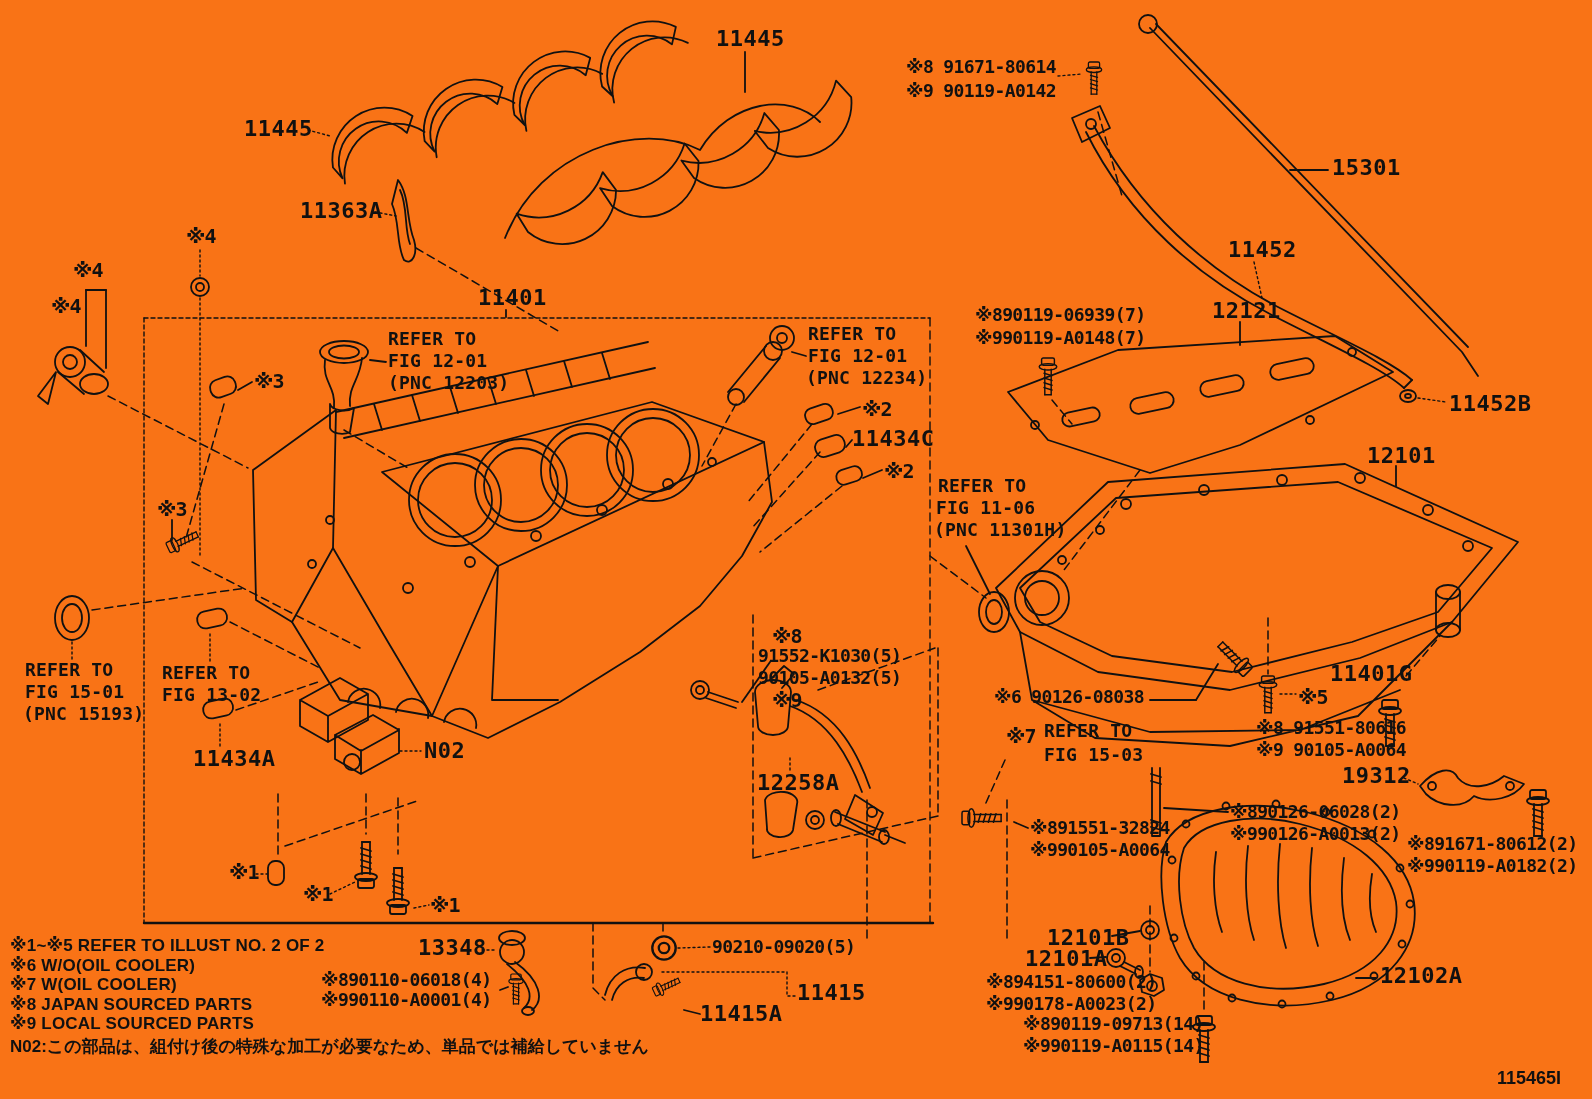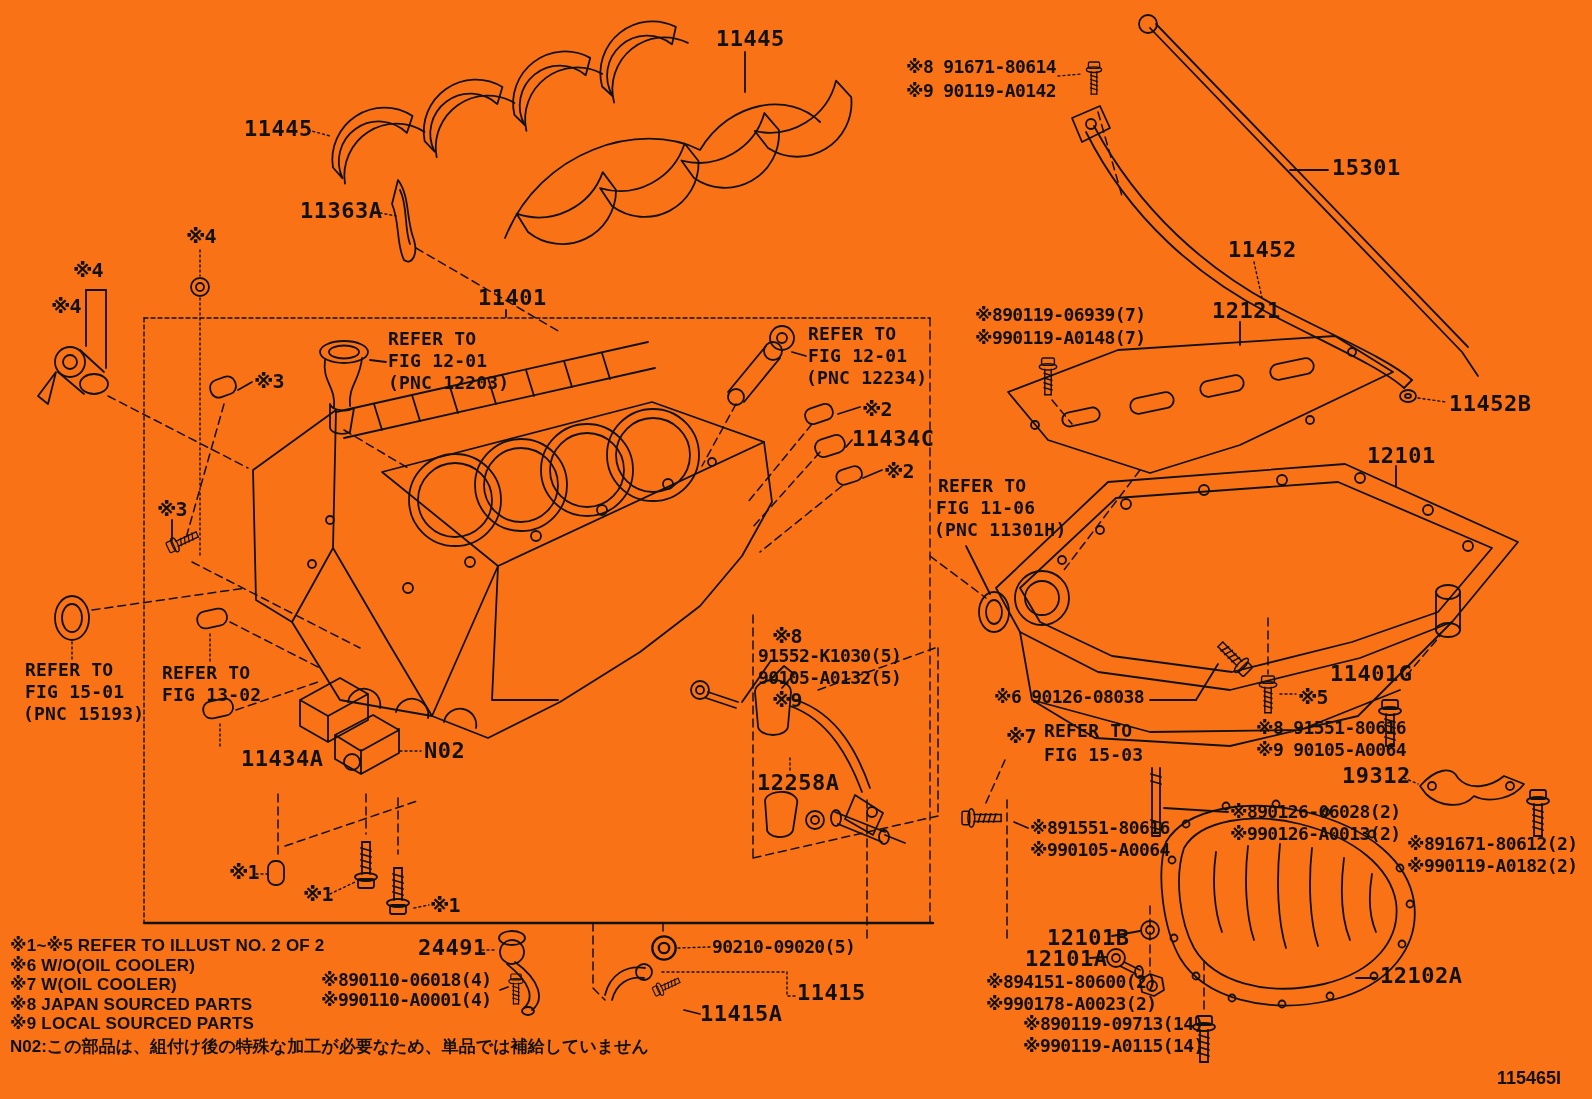--- a/index.html
+++ b/index.html
@@ -415,29 +415,29 @@
       <div class="callout ref" style="left: 1044px; top: 746px;">FIG 15-03</div>
       <div class="callout num" style="left: 1330px; top: 663px;">11401G</div>
       <div class="callout sym" style="left: 1298px; top: 687px;">※5</div>
       <div class="callout code" style="left: 1256px; top: 719px;">※8 91551-80616</div>
       <div class="callout code" style="left: 1256px; top: 741px;">※9 90105-A0064</div>
       <div class="callout num" style="left: 1342px; top: 765px;">19312</div>
       <div class="callout code" style="left: 1230px; top: 803px;">※890126-06028(2)</div>
       <div class="callout code" style="left: 1230px; top: 825px;">※990126-A0013(2)</div>
       <div class="callout code" style="left: 1407px; top: 835px;">※891671-80612(2)</div>
       <div class="callout code" style="left: 1407px; top: 857px;">※990119-A0182(2)</div>
-      <div class="callout code" style="left: 1030px; top: 819px;">※891551-80616</div>
+      <div class="callout code" style="left: 1030px; top: 819px;">※891551-32824</div>
       <div class="callout code" style="left: 1030px; top: 841px;">※990105-A0064</div>
       <div class="callout num" style="left: 757px; top: 772px;">12258A</div>
-      <div class="callout num" style="left: 193px; top: 748px; margin-left: 48px;">11434A</div>
+      <div class="callout num" style="left: 193px; top: 748px;">11434A</div>
       <div class="callout num" style="left: 424px; top: 740px; text-align: center;">N02</div>
       <div class="callout sym" style="left: 229px; top: 862px;">※1</div>
       <div class="callout sym" style="left: 303px; top: 884px;">※1</div>
       <div class="callout sym" style="left: 430px; top: 895px;">※1</div>
-      <div class="callout num" style="left: 418px; top: 937px;">24491</div>
+      <div class="callout num" style="left: 418px; top: 937px;">13348</div>
       <div class="callout code" style="left: 321px; top: 971px;">※890110-06018(4)</div>
       <div class="callout code" style="left: 321px; top: 991px;">※990110-A0001(4)</div>
       <div class="callout code" style="left: 712px; top: 938px;">90210-09020(5)</div>
       <div class="callout num" style="left: 797px; top: 982px;">11415</div>
       <div class="callout num" style="left: 700px; top: 1003px;">11415A</div>
       <div class="callout num" style="left: 1047px; top: 927px;">12101B</div>
       <div class="callout num" style="left: 1025px; top: 948px;">12101A</div>
       <div class="callout code" style="left: 986px; top: 973px;">※894151-80600(2)</div>
       <div class="callout code" style="left: 986px; top: 995px;">※990178-A0023(2)</div>
       <div class="callout code" style="left: 1023px; top: 1015px;">※890119-09713(14)</div>

